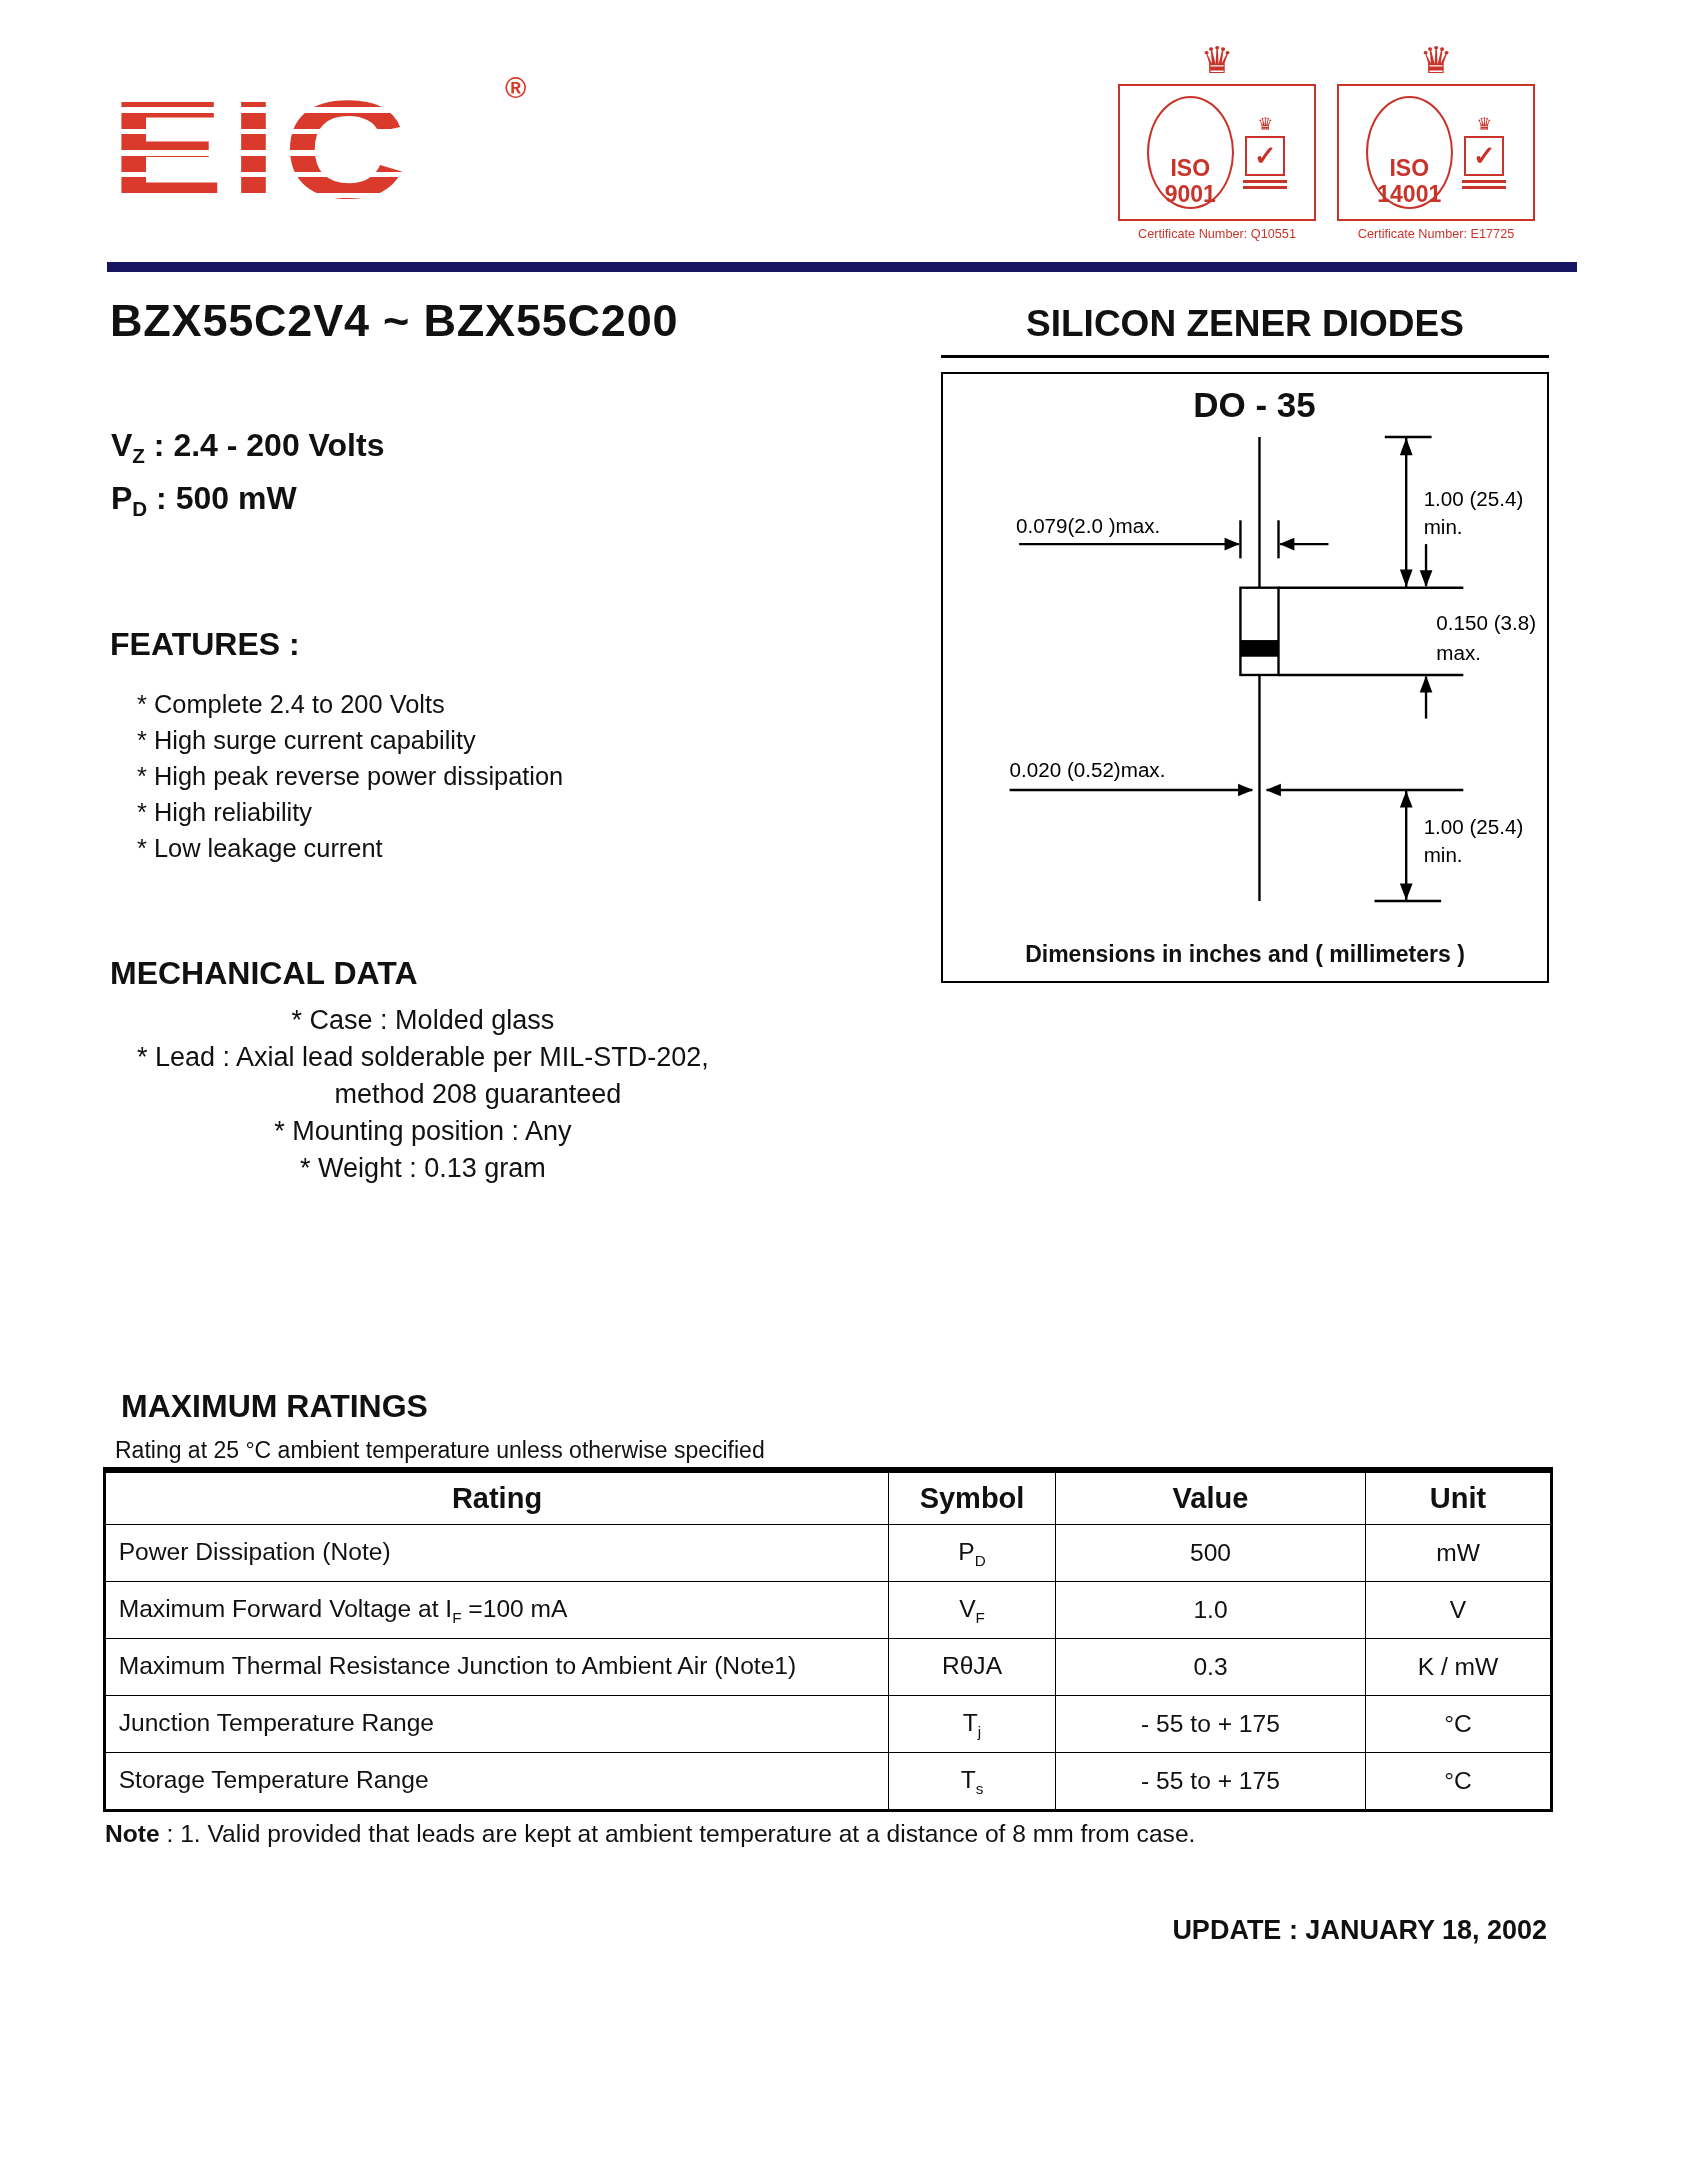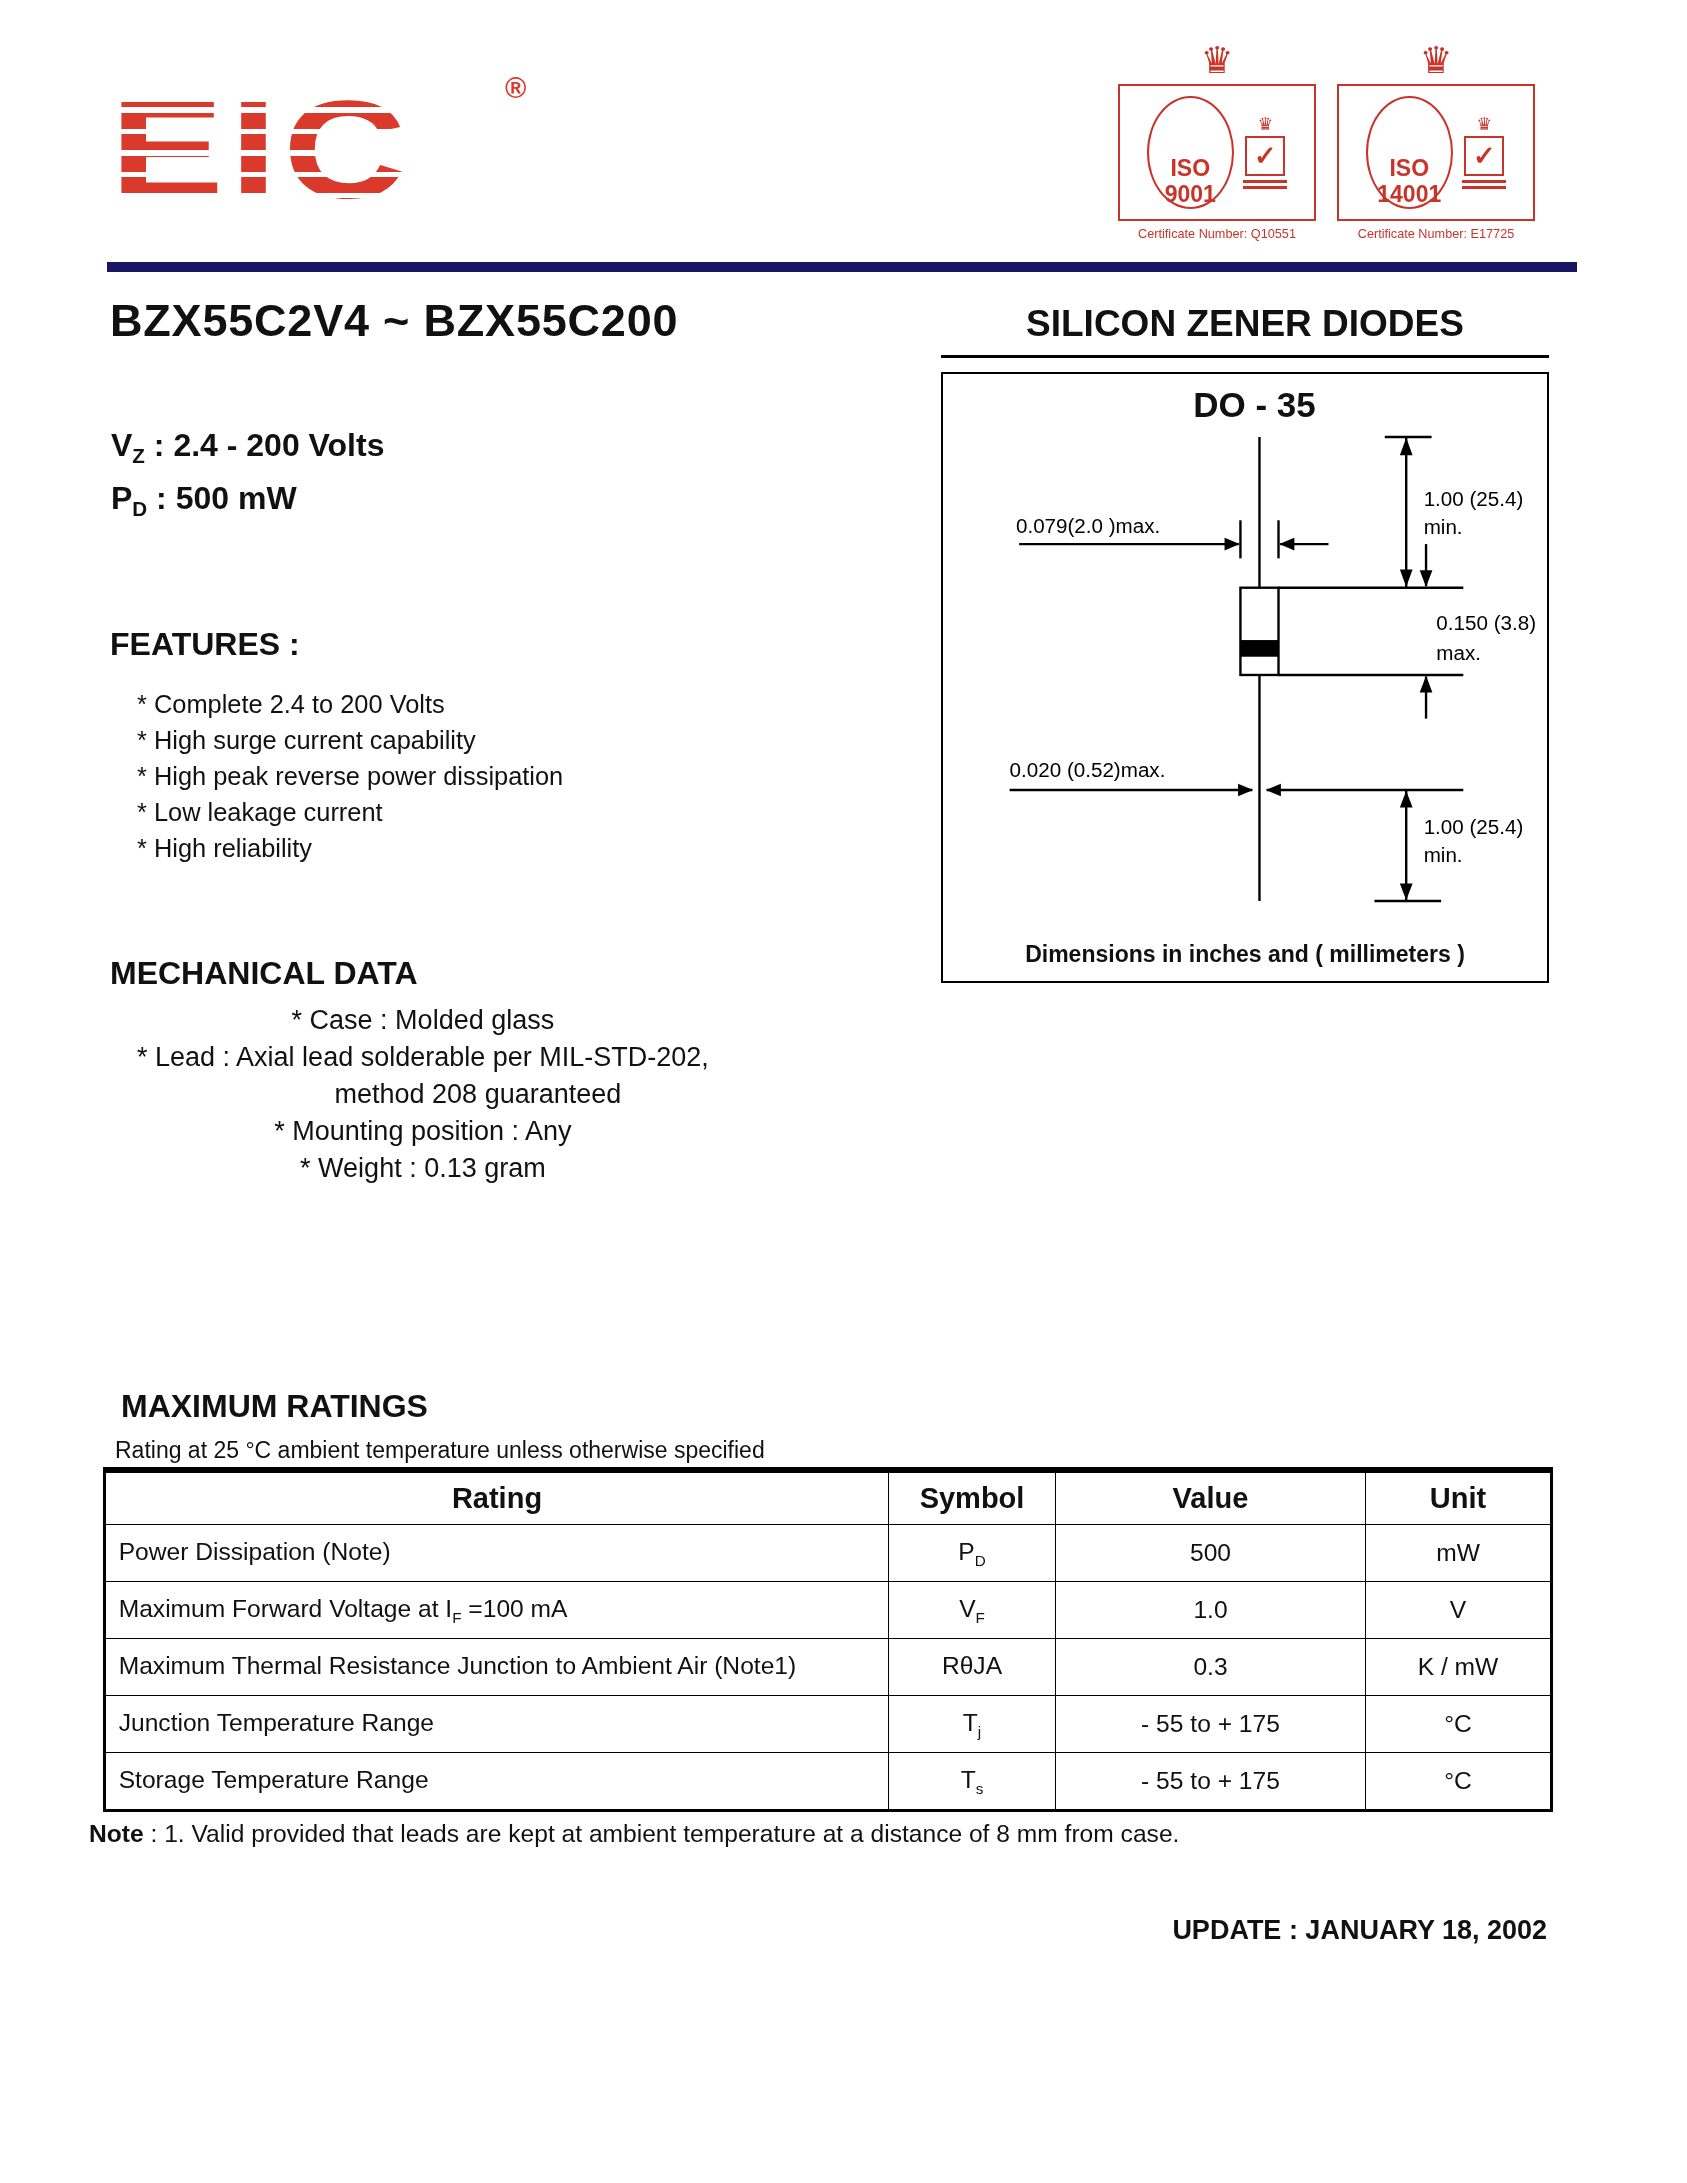--- a/index.html
+++ b/index.html
@@ -70,21 +70,21 @@
   .condition{position:absolute;left:115px;top:1437px;font-size:23px;}
   .ratings-table{position:absolute;left:103px;top:1467px;width:1447px;
                  border-collapse:collapse;table-layout:fixed;
                  border:3.2px solid #000;border-top:6.4px solid #000;}
   .ratings-table th,.ratings-table td{border:1.6px solid #000;text-align:center;vertical-align:middle;}
   .ratings-table th{height:49px;font-size:29px;font-weight:bold;}
   .ratings-table td{height:54px;font-size:24.6px;}
   .ratings-table td.rating{text-align:left;padding-left:12.7px;}
   .ratings-table sub{font-size:0.62em;}
 
-  .note{position:absolute;left:89px;top:1820px;font-size:24.6px;}
+  .note{position:absolute;left:105px;top:1820px;font-size:24.6px;}
   .note .note-label{font-weight:bold;}
   .update{position:absolute;right:140px;top:1915px;font-size:27px;font-weight:bold;}
 </style>
 </head>
 <body>
 
 <div class="page">
 
   <div class="logo">
     <div class="logo-text">EIC</div>
@@ -140,22 +140,22 @@
   </div>
   <div class="spec" id="spec-pd">
     <span>P</span><sub>D</sub><span> : 500 mW</span>
   </div>
 
   <div class="section-heading" id="features-heading">FEATURES :</div>
   <div class="feature-list">
     <div>* Complete 2.4  to 200 Volts</div>
     <div>* High surge current capability</div>
     <div>* High peak reverse power dissipation</div>
+    <div>* High reliability</div>
     <div>* Low leakage current</div>
-    <div>* High reliability</div>
   </div>
 
   <div class="section-heading" id="mechanical-heading">MECHANICAL DATA</div>
   <div class="mech-list">
     <div>* Case : Molded glass</div>
     <div>* Lead : Axial lead solderable per MIL-STD-202,</div>
     <div class="ind1">method 208 guaranteed</div>
     <div>* Mounting position : Any</div>
     <div>* Weight :  0.13 gram</div>
   </div>

